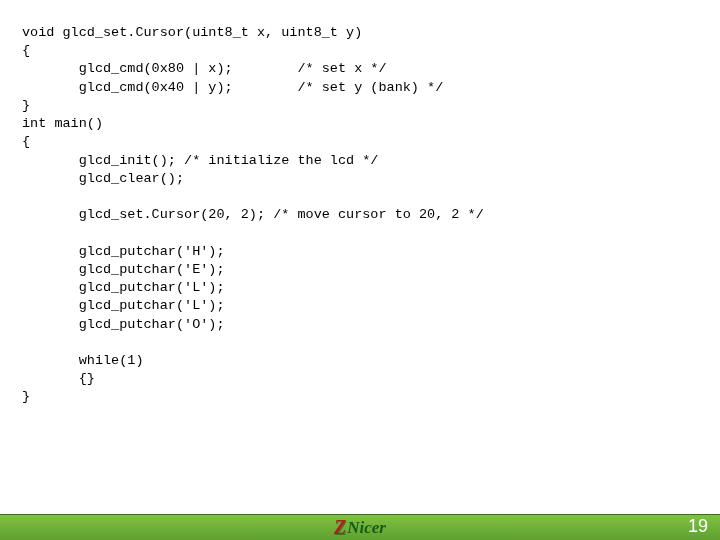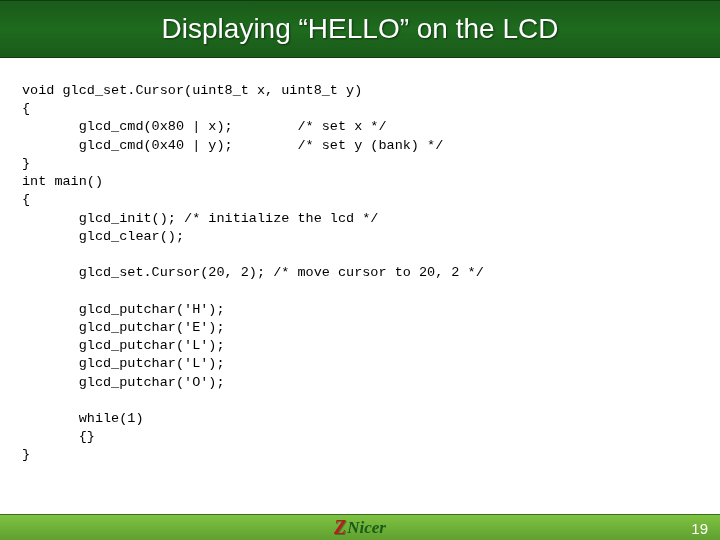--- a/index.html
+++ b/index.html
@@ -64,32 +64,29 @@
     font-style: italic;
     font-weight: bold;
     font-size: 17px;
     color: #1a5a1a;
   }
   .page-num {
     position: absolute;
     right: 12px;
     bottom: 3px;
     color: #ffffff;
-    font-size: 15px;
+    font-size: 18px;
     margin-top: 17px;
   }
 </style>
 </head>
 <body>
 
 <div class="slide">
 
-  <div class="title-bar">
-    <div class="title-text">Displaying “HELLO” on the LCD</div>
-  </div>
 
   <div class="code-area">void glcd_set.Cursor(uint8_t x, uint8_t y)
 {
        glcd_cmd(0x80 | x);        /* set x */
        glcd_cmd(0x40 | y);        /* set y (bank) */
 }
 int main()
 {
        glcd_init(); /* initialize the lcd */
        glcd_clear();

